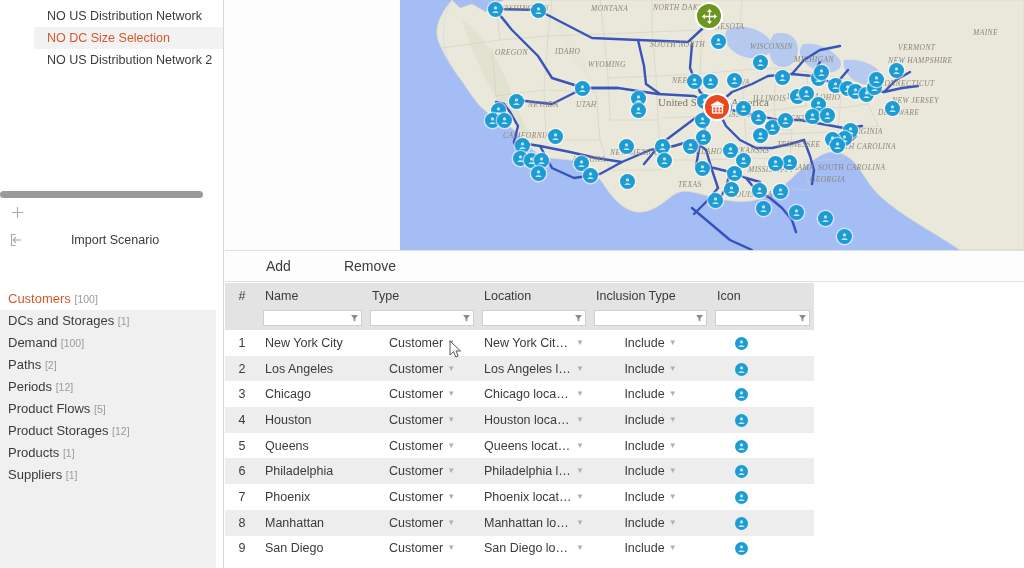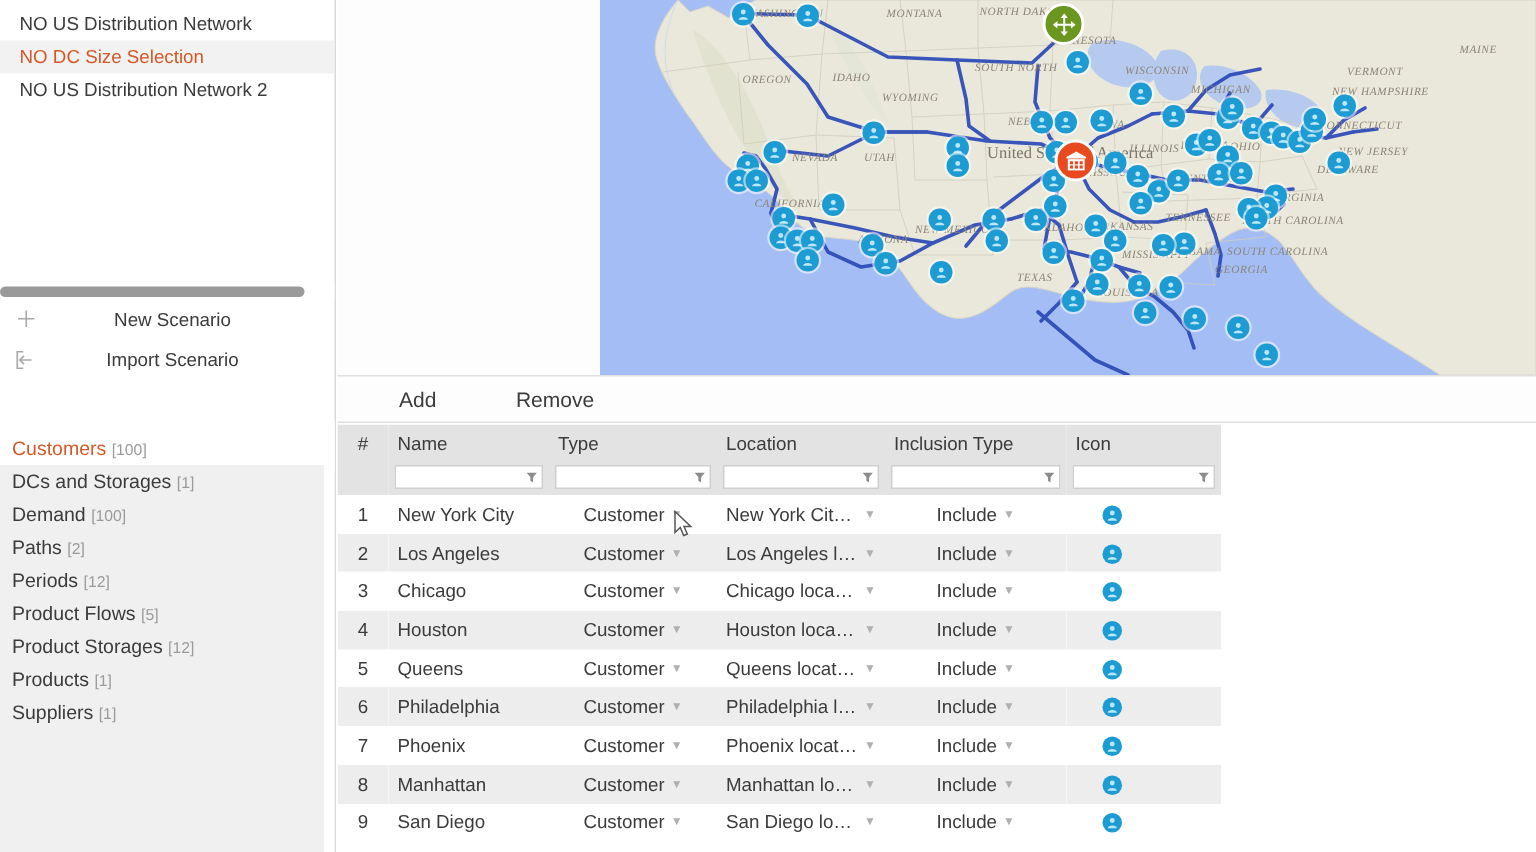--- a/index.html
+++ b/index.html
@@ -15,21 +15,21 @@
   #app { position: relative; width: 1024px; height: 568px; }
 
   
   #sidebar {
     position: absolute; left: 0; top: 0;
     width: 224px; height: 568px;
     background: #ffffff;
     border-right: 1px solid #d9d9d9;
     overflow: hidden;
   }
-  .scenario-list { padding-top: 5px; }
+  .scenario-list { padding-top: 5px; margin-left: 34px; }
   .scenario-item {
     height: 22px; line-height: 22px;
     padding-left: 13px;
     font-size: 12.5px;
     color: #3b3b3b;
     white-space: nowrap;
     cursor: default;
   }
   .scenario-item.selected {
     background: #f2f2f2;
@@ -275,21 +275,20 @@
 
     <div class="h-scroll-track"></div>
     <div class="h-scroll-thumb"></div>
 
     <div class="action-row" id="row-new-scenario">
       <span class="action-icon">
         <svg width="13" height="13" viewBox="0 0 13 13">
             <path d="M6.5 1 v11 M1 6.5 h11" stroke="#a8a8a8" stroke-width="1.1" fill="none"></path>
           </svg>
       </span>
-      <span class="action-label">New Scenario</span>
     </div>
 
     <div class="action-row" id="row-import-scenario">
       <span class="action-icon">
         <svg width="14" height="14" viewBox="0 0 14 14">
           <path d="M5.5 1.5 H1.5 V12.5 H5.5" stroke="#a8a8a8" stroke-width="1.1" fill="none"></path>
           <path d="M11 7 H3.5 M6 4.2 L3.2 7 L6 9.8" stroke="#a8a8a8" stroke-width="1.1" fill="none"></path>
         </svg>
       </span>
       <span class="action-label">Import Scenario</span>

